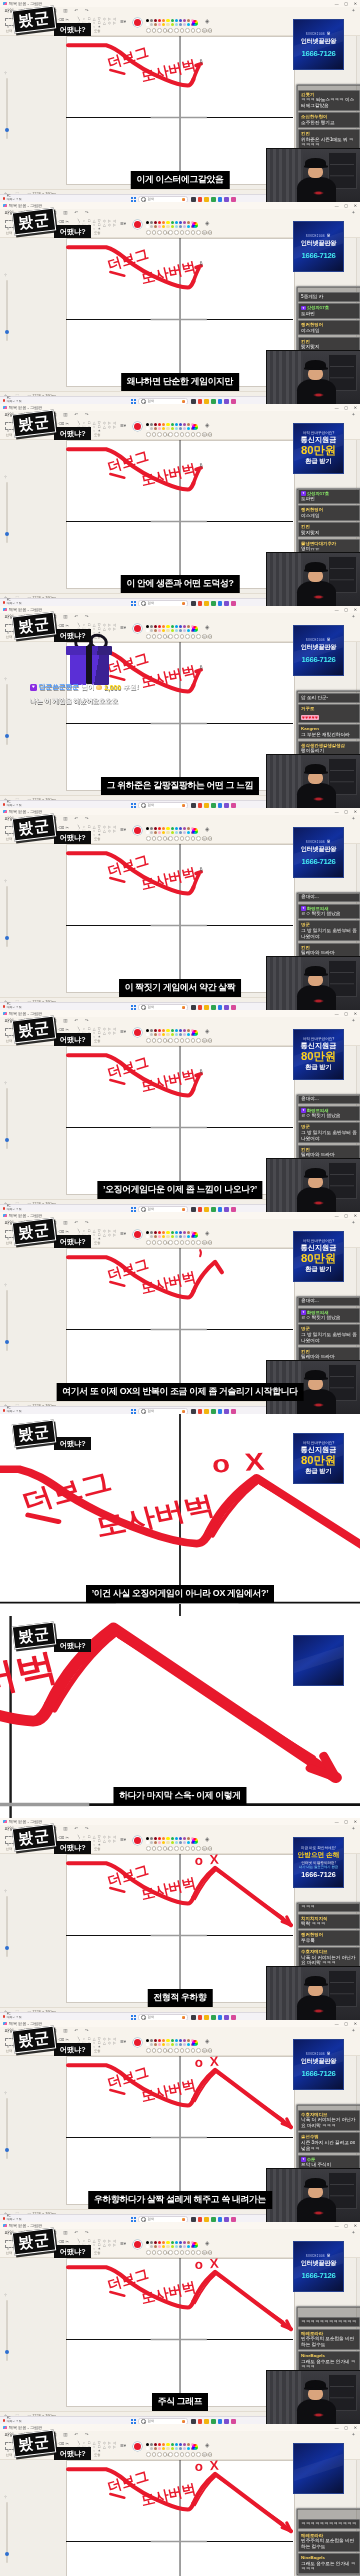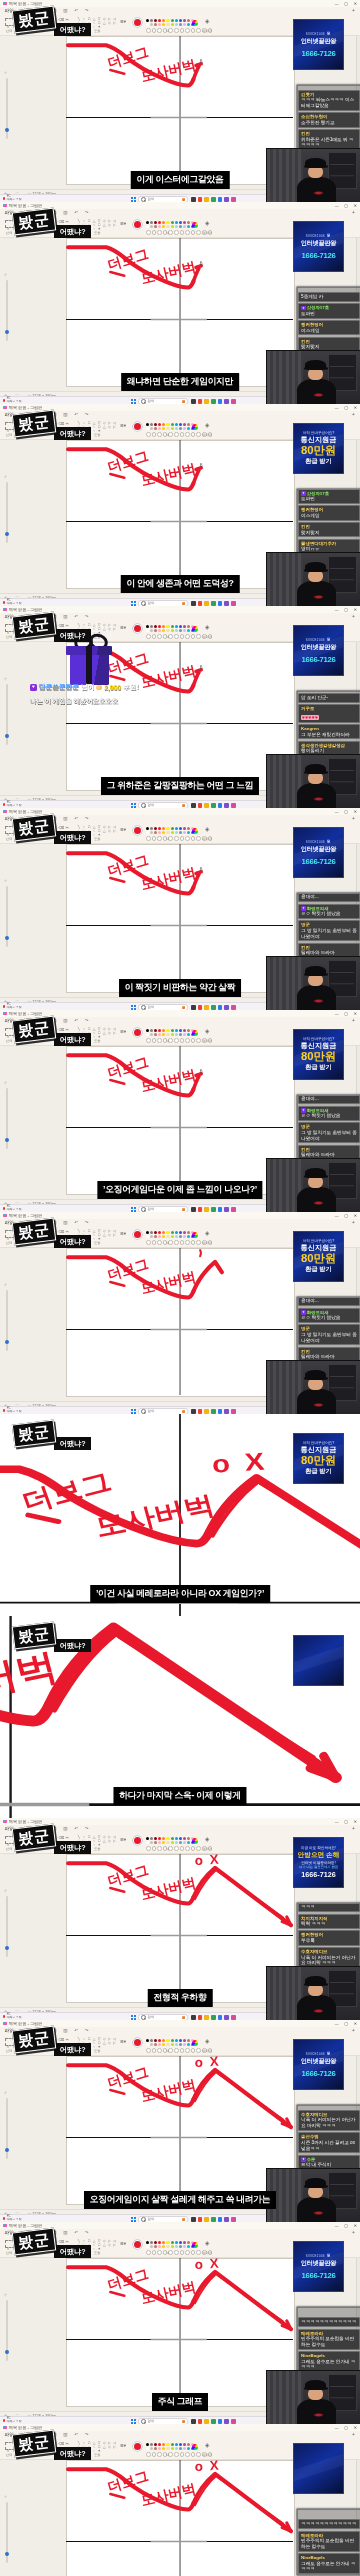--- a/index.html
+++ b/index.html
@@ -1170,21 +1170,21 @@
 
     <div class="webcam">
       <span class="curtain"></span>
       <span class="shelf"></span>
       <span class="torso"></span>
       <span class="face"></span>
       <span class="cap"></span>
       <span class="chestmark"></span>
     </div>
 
-    <div class="caption"><span>이 짝짓기 비판하는 약간 살짝</span></div>
+    <div class="caption"><span>이 짝짓기 게임에서 약간 살짝</span></div>
   </div>
     <div class="frame normal">
     <div class="app-chrome">
       <div class="titlebar">
         <span class="app-icon"></span>
         <span class="tb-title">제목 없음 - 그림판</span>
         <span class="win-controls">
           <span>—</span>
           <span>▢</span>
           <span>✕</span>
@@ -1589,20 +1589,21 @@
 
     <div class="webcam">
       <span class="curtain"></span>
       <span class="shelf"></span>
       <span class="torso"></span>
       <span class="face"></span>
       <span class="cap"></span>
       <span class="chestmark"></span>
     </div>
 
+    <div class="caption"><span>여기서 또 이제 OX의 반복이 조금 이제 좀 거슬리기 시작합니다</span></div>
   </div>
     <div class="frame closeup">
 
     <svg class="draw full" viewBox="61 -40 320 212" preserveAspectRatio="none">
       <g>
         <line x1="221" y1="-80" x2="221" y2="420" stroke="#1c1c1c" stroke-width="1.6"></line>
         <line x1="-140" y1="158" x2="600" y2="158" stroke="#111" stroke-width="2"></line>
         <line x1="164" y1="158" x2="273" y2="158" stroke="#9a9a9a" stroke-width="2.6"></line>
       </g>
       <g fill="none" stroke="#e8192c" stroke-width="8" stroke-linecap="round" stroke-linejoin="round">
@@ -1633,21 +1634,21 @@
 
       <div class="ad-v">
         <div class="s-l1">아직 안바꾸셨어요?</div>
         <div class="s-l2">통신지원금</div>
         <div class="s-l3">80만원</div>
         <div class="s-l4">환급 받기</div>
       </div>
 
     </div>
 
-    <div class="caption"><span>’이건 사실 메레로라라 아니라 OX 게임인가?’</span></div>
+    <div class="caption"><span>’이건 사실 오징어게임이 아니라 OX 게임에서?’</span></div>
   </div>
     <div class="frame closeup">
 
     <svg class="draw full" viewBox="214 18 238 150" preserveAspectRatio="none">
       <g>
         <line x1="221" y1="-80" x2="221" y2="420" stroke="#1c1c1c" stroke-width="1.6"></line>
         <line x1="-140" y1="158" x2="600" y2="158" stroke="#111" stroke-width="2"></line>
         <line x1="164" y1="158" x2="273" y2="158" stroke="#9a9a9a" stroke-width="2.6"></line>
       </g>
       <g fill="none" stroke="#e8192c" stroke-width="8" stroke-linecap="round" stroke-linejoin="round">
@@ -2091,21 +2092,21 @@
 
     <div class="webcam">
       <span class="curtain"></span>
       <span class="shelf"></span>
       <span class="torso"></span>
       <span class="face"></span>
       <span class="cap"></span>
       <span class="chestmark"></span>
     </div>
 
-    <div class="caption"><span>오징어게임이지 살짝 설레게 해주고 쓱 내려가는</span></div>
+    <div class="caption"><span>우하향하다가 살짝 설레게 해주고 쓱 내려가는</span></div>
   </div>
     <div class="frame normal">
     <div class="app-chrome">
       <div class="titlebar">
         <span class="app-icon"></span>
         <span class="tb-title">제목 없음 - 그림판</span>
         <span class="win-controls">
           <span>—</span>
           <span>▢</span>
           <span>✕</span>

